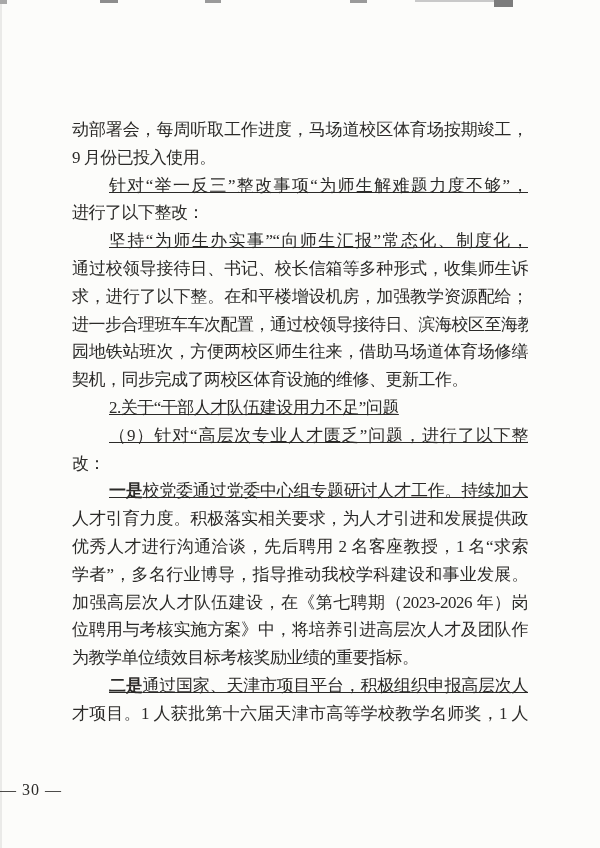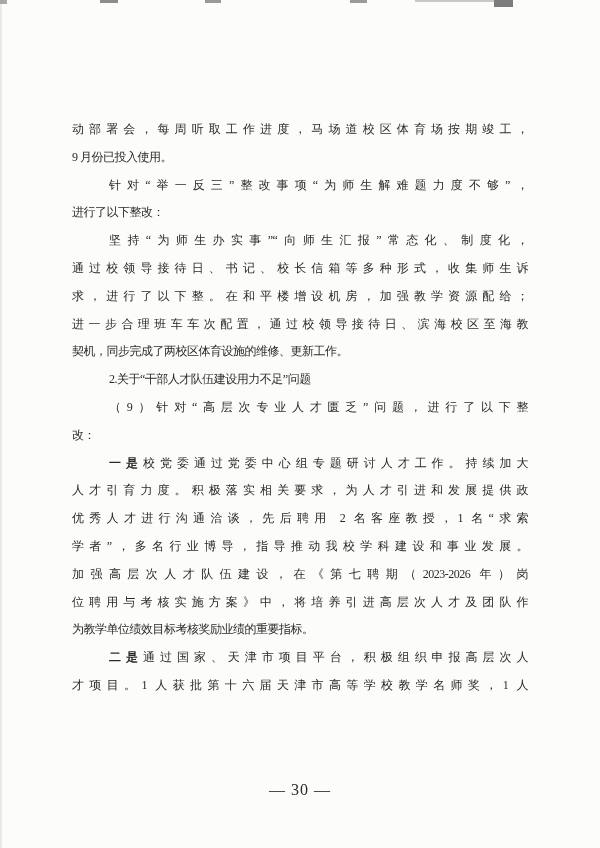--- a/index.html
+++ b/index.html
@@ -34,41 +34,41 @@
   .a5 { left: 415px; top: 0; width: 80px; height: 2px; background: #c9c9c9; }
   .a6 { left: 494px; top: 0; width: 19px; height: 7px; background: #7c7c7c; }
   
   .content {
     position: absolute;
     left: 72px;
     top: 116px;
     width: 456px;
   }
   .line {
-    font-size: 12px;
+    font-size: 17px;
     line-height: 27.8px;
     height: 27.8px;
     color: var(--ink, #2b2a28);
     letter-spacing: -0.5px;
     white-space: nowrap;
     overflow: hidden;
     text-align: justify;
     text-align-last: left;
     box-sizing: border-box;
   }
   .line.fill { text-align-last: justify; }
-  .line.indent { padding-left: 37px; }
+  .line.indent { padding-left: 37px; text-decoration: underline; }
   .bold { font-weight: bold; }
   
   .footer {
     position: absolute;
     left: 0;
     top: 781px;
     width: 100%;
-    text-align: center;
+    text-align: left;
     font-size: 16px;
     letter-spacing: 1px;
     color: var(--ink, #2b2a28);
   }
 </style>
 </head>
 <body>
 
 <div class="page">
 
@@ -82,20 +82,21 @@
 
   <main class="content">
       <div class="line fill">动部署会，每周听取工作进度，马场道校区体育场按期竣工，</div>
       <div class="line">9 月份已投入使用。</div>
       <div class="line fill indent">针对“举一反三”整改事项“为师生解难题力度不够”，</div>
       <div class="line">进行了以下整改：</div>
       <div class="line fill indent">坚持“为师生办实事”“向师生汇报”常态化、制度化，</div>
       <div class="line fill">通过校领导接待日、书记、校长信箱等多种形式，收集师生诉</div>
       <div class="line fill">求，进行了以下整。在和平楼增设机房，加强教学资源配给；</div>
       <div class="line fill">进一步合理班车车次配置，通过校领导接待日、滨海校区至海教</div>
+      <div class="line fill">园地铁站班次，方便两校区师生往来，借助马场道体育场修缮</div>
       <div class="line">契机，同步完成了两校区体育设施的维修、更新工作。</div>
       <div class="line indent">2.关于“干部人才队伍建设用力不足”问题</div>
       <div class="line fill indent">（9）针对“高层次专业人才匮乏”问题，进行了以下整</div>
       <div class="line">改：</div>
       <div class="line fill indent"><span class="bold">一是</span>校党委通过党委中心组专题研讨人才工作。持续加大</div>
       <div class="line fill">人才引育力度。积极落实相关要求，为人才引进和发展提供政</div>
       <div class="line fill">优秀人才进行沟通洽谈，先后聘用 2 名客座教授，1 名“求索</div>
       <div class="line fill">学者”，多名行业博导，指导推动我校学科建设和事业发展。</div>
       <div class="line fill">加强高层次人才队伍建设，在《第七聘期（2023-2026 年）岗</div>
       <div class="line fill">位聘用与考核实施方案》中，将培养引进高层次人才及团队作</div>

